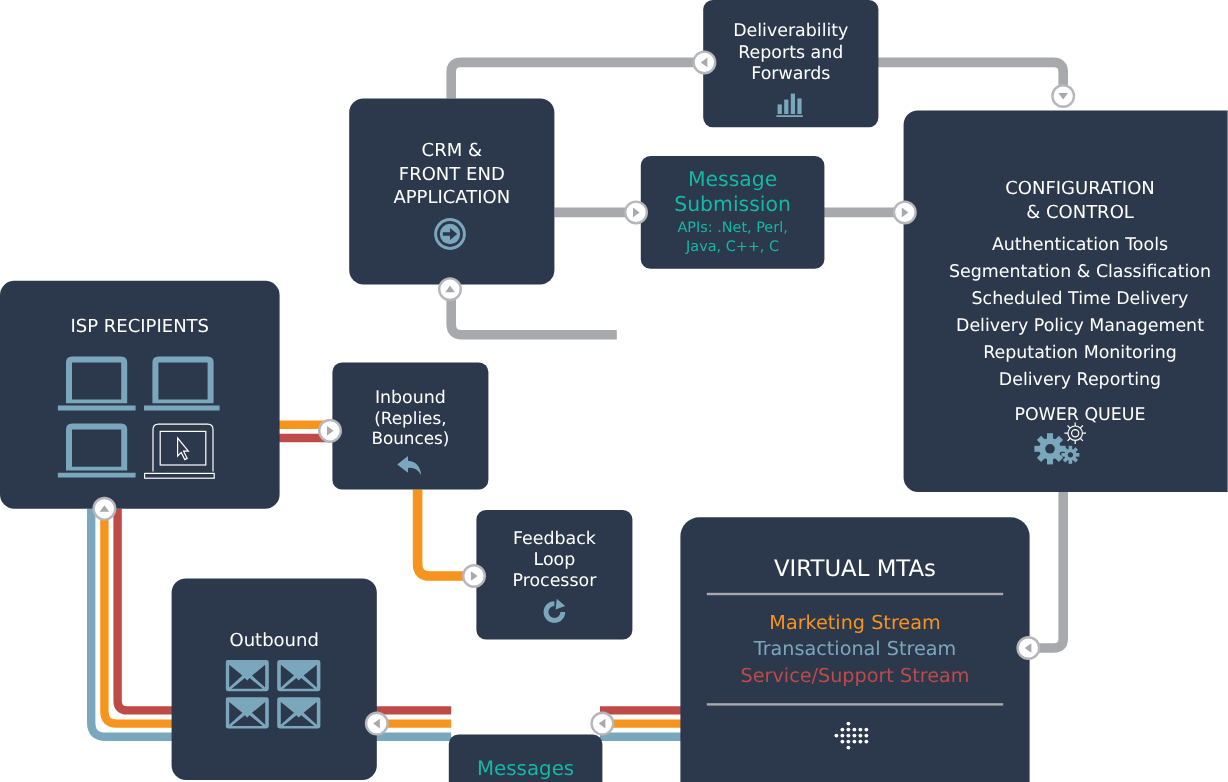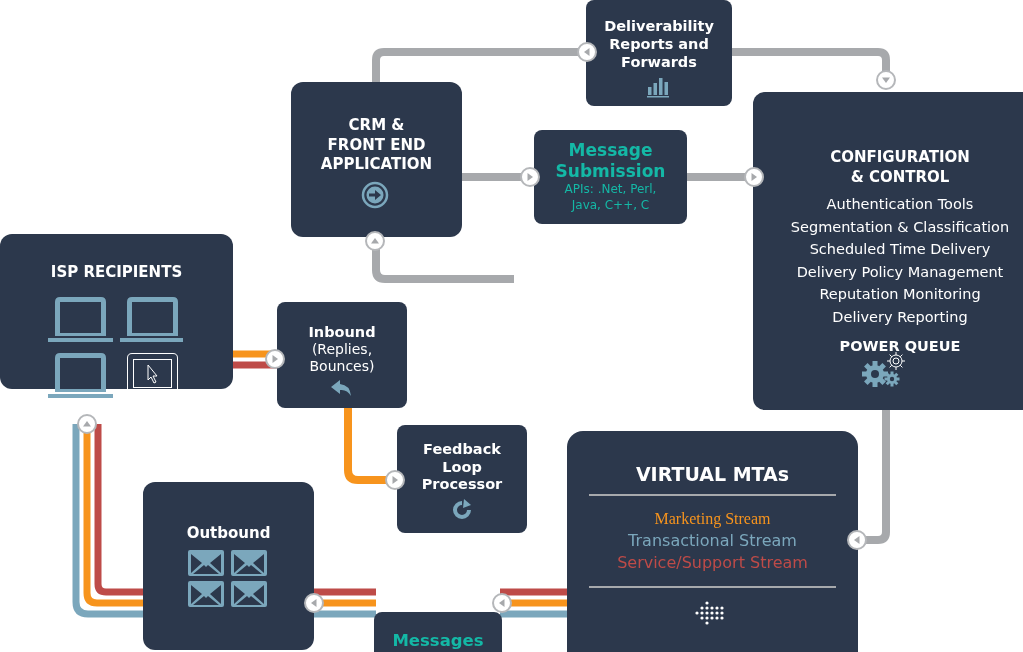--- a/index.html
+++ b/index.html
@@ -1,20 +1,20 @@
 <!DOCTYPE html>
 <html><head>
 <meta charset="utf-8">
 <style>
   html, body { margin: 0; padding: 0; background: #ffffff; }
   body { width: 1023px; height: 652px; position: relative; overflow: hidden; font-family: "Liberation Sans", sans-serif; }
   #canvas { position: absolute; left: 0; top: 0; width: 1023px; height: 652px; }
   .box { position: absolute; background: #2c384c; border-radius: 12px; color: #ffffff; text-align: center; box-sizing: border-box; }
   .box.small { border-radius: 8px; }
-  .title { font-weight: bold; font-family: "DejaVu Sans", sans-serif; }
+  .title { font-weight: normal; font-family: "DejaVu Sans", sans-serif; }
   .muted { color: #14b8a6; }
   .line { display: block; }
   .node { position: absolute; width: 20px; height: 20px; border-radius: 50%; background: #ffffff; border: 2px solid #b5b7ba; box-sizing: border-box; z-index: 5; }
   .node svg { position: absolute; left: 2px; top: 2px; width: 12px; height: 12px; }
   .feature { font-family: "DejaVu Sans", sans-serif; font-size: 14.5px; line-height: 22.6px; color: #ffffff; }
   .stream { font-family: "DejaVu Sans", sans-serif; font-size: 16px; line-height: 22px; }
   .hr { position: absolute; height: 2px; background: #a7a9ac; }
 </style>
 </head>
 <body>
@@ -127,21 +127,21 @@
       </g>
     </g>
     <g transform="translate(35 11)" fill="none" stroke="#ffffff" stroke-width="1">
       <circle r="6"></circle>
       <circle r="3"></circle>
       <path d="M 0 -9 L 0 -6 M 0 6 L 0 9 M -9 0 L -6 0 M 6 0 L 9 0 M -6.4 -6.4 L -4.2 -4.2 M 4.2 4.2 L 6.4 6.4 M -6.4 6.4 L -4.2 4.2 M 4.2 -4.2 L 6.4 -6.4"></path>
     </g>
   </svg>
 </div>
 
-<div class="box" style="left:0; top:234px; width:233px; height:155px; padding-top:29px;">
+<div class="box" style="left:0; top:234px; width:233px; height:190px; padding-top:29px;">
   <div class="title" style="font-size:15px;">ISP RECIPIENTS</div>
   <svg width="135" height="110" viewBox="0 0 135 110" style="position:absolute; left:48px; top:62px;">
     <g fill="#7ba7bc">
 
       <path d="M 7 6 Q 7 1 12 1 L 53 1 Q 58 1 58 6 L 58 40 L 7 40 Z M 12 6 L 12 37 L 53 37 L 53 6 Z" fill-rule="evenodd"></path>
       <path d="M 0 42 L 65 42 L 65 46 L 0 46 Z"></path>
 
       <path d="M 79 6 Q 79 1 84 1 L 125 1 Q 130 1 130 6 L 130 40 L 79 40 Z M 84 6 L 84 37 L 125 37 L 125 6 Z" fill-rule="evenodd"></path>
       <path d="M 72 42 L 137 42 L 137 46 L 72 46 Z"></path>
 
@@ -178,21 +178,21 @@
   <svg width="22" height="22" viewBox="0 0 22 22" style="position:absolute; left:54px; top:74px;">
     <path d="M 11 4 A 7 7 0 1 0 18 11" fill="none" stroke="#7ba7bc" stroke-width="4"></path>
     <path d="M 13 0 L 20 6 L 12 9 Z" fill="#7ba7bc"></path>
   </svg>
 </div>
 
 <div class="box" style="left:567px; top:431px; width:291px; height:246px;border-radius:16px;">
   <div class="title" style="position:absolute; left:0; right:0; top:32px; font-size:19px;">VIRTUAL MTAs</div>
   <div class="hr" style="left:22px; right:22px; top:63px;"></div>
   <div class="stream" style="position:absolute; left:0; right:0; top:77px;">
-    <span class="line" style="color:#f7941d;font-family:Liberation Serif, serif;">Marketing Stream</span>
+    <span class="line" style="color:#f7941d;">Marketing Stream</span>
     <span class="line" style="color:#7ba7bc;">Transactional Stream</span>
     <span class="line" style="color:#be4b48;">Service/Support Stream</span>
   </div>
   <div class="hr" style="left:22px; right:22px; top:155px;"></div>
   <svg width="30" height="26" viewBox="0 0 30 26" style="position:absolute; left:128px; top:170px;">
     <g fill="#ffffff">
       <circle cx="12" cy="2" r="1.6"></circle>
       <circle cx="2" cy="12" r="1.6"></circle>
       <circle cx="7" cy="7" r="1.6"></circle>
         <circle cx="12" cy="7" r="1.6"></circle>

